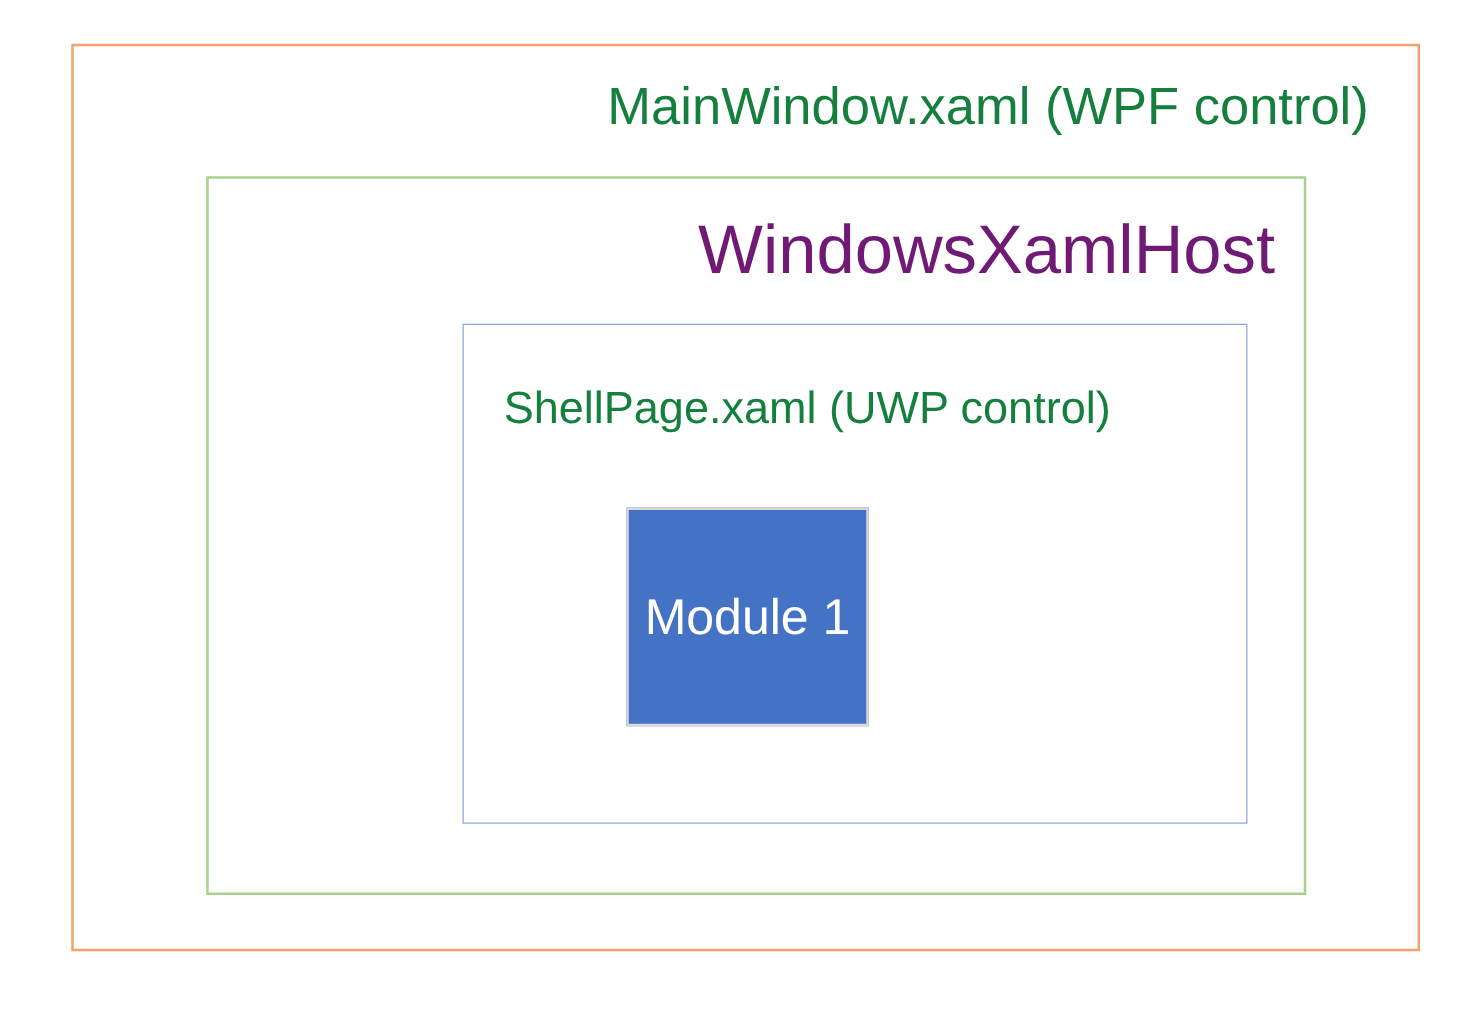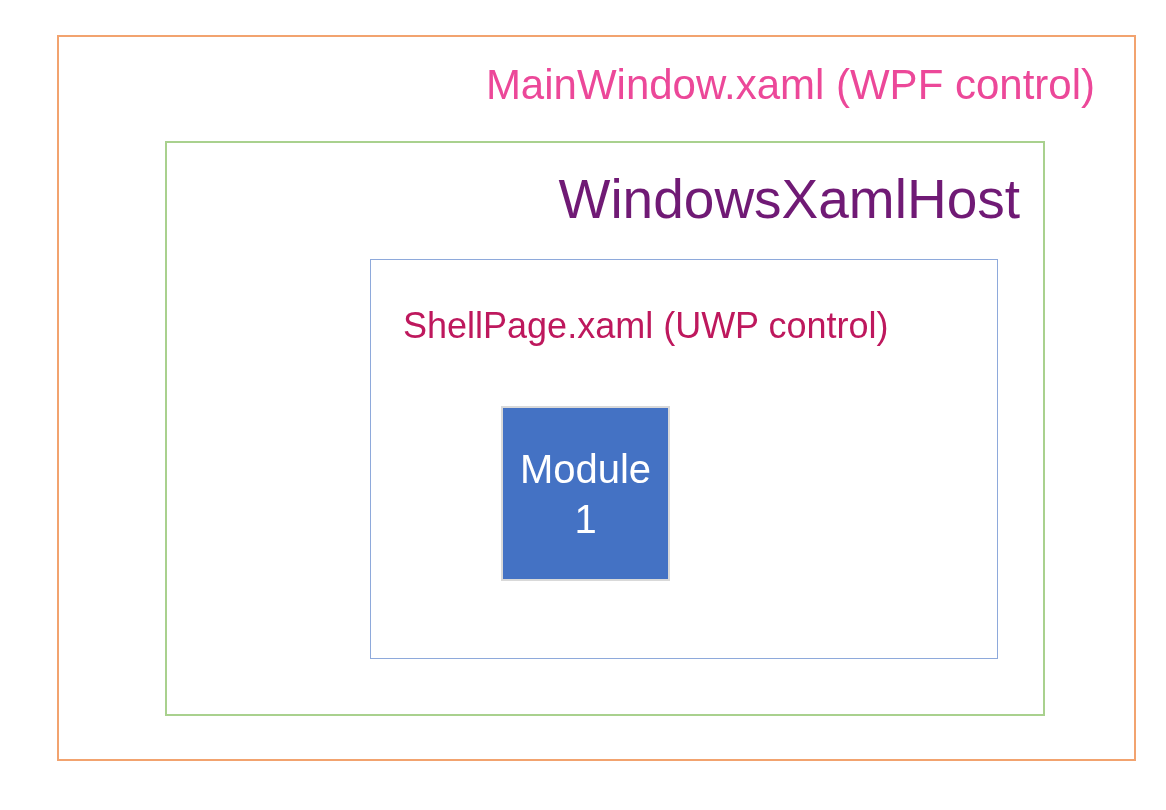--- a/index.html
+++ b/index.html
@@ -36,36 +36,36 @@
     border: 1.5px solid #8EA9DB;
   }
   .diagram-label {
     position: absolute;
     white-space: nowrap;
     line-height: 1.2;
   }
   .outer-label {
     top: 60px; right: 71px;
     font-size: 42px;
-    color: #ec4899;
+    color: #15803d;
   }
   .host-label {
     top: 166px; right: 146px;
     font-size: 55px;
     color: #701a75;
   }
   .shell-label {
     top: 304px; left: 403px;
     font-size: 36px;
-    color: #be185d;
+    color: #15803d;
   }
   .module {
     position: absolute;
     top: 406px;
-    width: 169px; height: 175px;
+    width: 194px; height: 175px;
     background: #4472C4;
     border: 2px solid #D9D9D9;
     box-sizing: border-box;
     display: flex;
     align-items: center;
     justify-content: center;
     text-align: center;
     color: #ffffff;
     font-size: 40px;
     line-height: 1.25;

